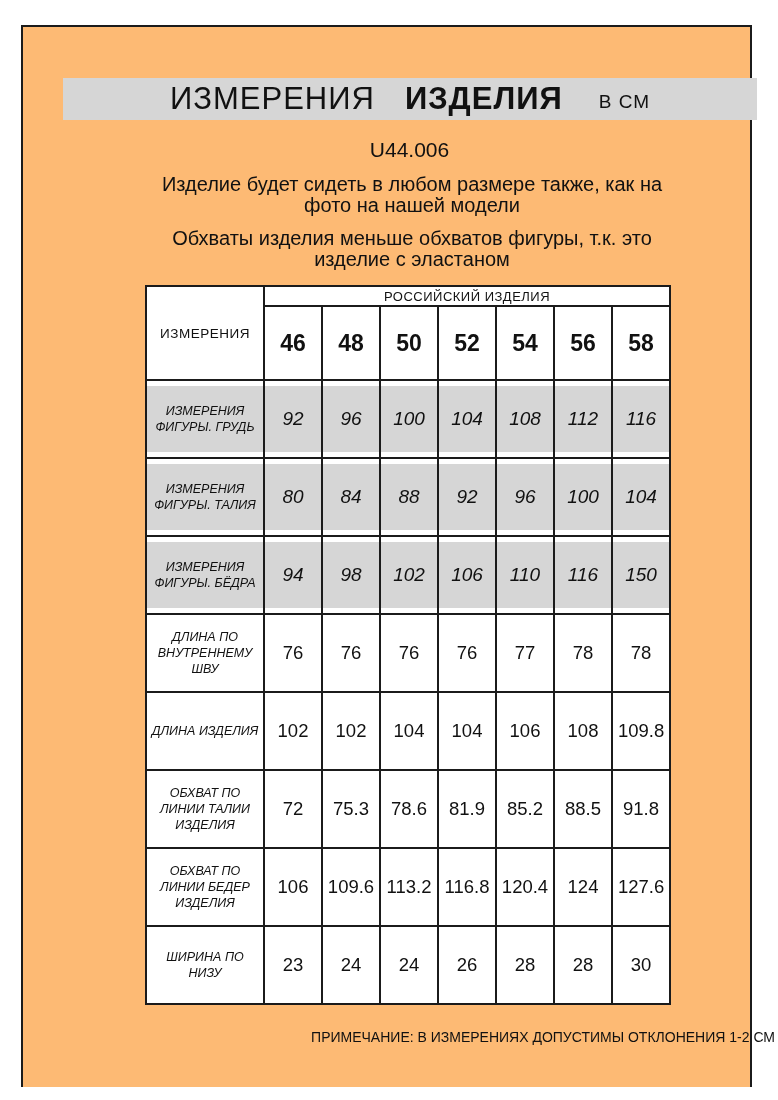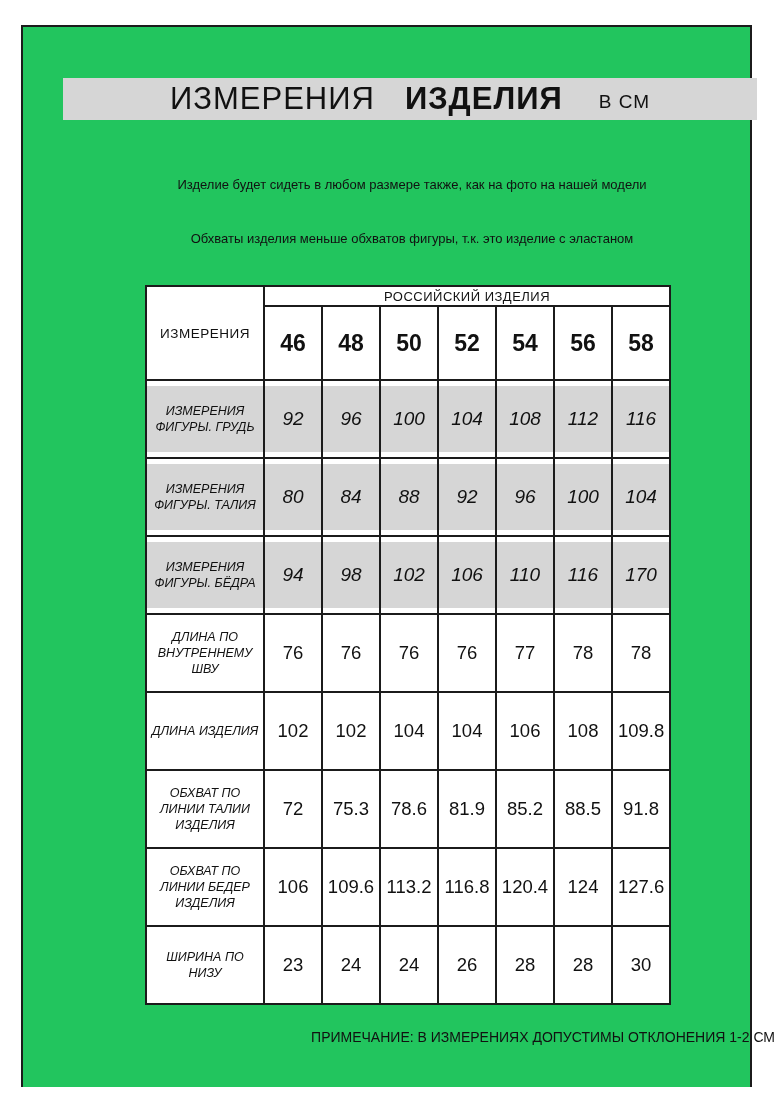--- a/index.html
+++ b/index.html
@@ -14,21 +14,21 @@
     color:#111;
     position:relative;
     overflow:hidden;
   }
   .page-frame{
     position:absolute;
     left:21px;top:25px;
     width:731px;height:1062px;
     border:2px solid var(--border);
     border-bottom:none;
-    background:#22c55e;
+    background:#fdba74;
   }
   .title-bar{
     position:absolute;
     left:40px;top:51px;
     width:694px;height:42px;
     background:var(--gray);
     display:flex;
     align-items:center;
     justify-content:center;
   }
@@ -55,21 +55,21 @@
     left:21px;top:111px;
     width:731px;
     text-align:center;
     font-size:21px;
   }
   .intro-par{
     position:absolute;
     left:119px;
     width:540px;
     text-align:center;
-    font-size:13px;
+    font-size:20px;
     line-height:21px;
   }
   .intro-1{top:147px;}
   .intro-2{top:201px;}
   table.size-table{
     position:absolute;
     left:122px;top:258px;
     width:524px;
     border-collapse:collapse;
     table-layout:fixed;
@@ -126,20 +126,21 @@
 <body>
 
 <div class="page-frame">
 
   <div class="title-bar">
     <span class="title-main">ИЗМЕРЕНИЯ</span>
     <span class="title-emphasis">ИЗДЕЛИЯ</span>
     <span class="title-unit">В СМ</span>
   </div>
 
+  <div class="product-code">U44.006</div>
 
   <p class="intro-par intro-1">Изделие будет сидеть в любом размере также, как на фото на нашей модели</p>
   <p class="intro-par intro-2">Обхваты изделия меньше обхватов фигуры, т.к. это изделие с эластаном</p>
 
   <table class="size-table">
     <colgroup>
       <col style="width:118px">
       <col style="width:58px">
         <col style="width:58px">
         <col style="width:58px">
@@ -189,21 +190,21 @@
 
       <tr class="data-row fig">
         <td class="label">ИЗМЕРЕНИЯ
 ФИГУРЫ. БЁДРА</td>
         <td class="val">94</td>
         <td class="val">98</td>
         <td class="val">102</td>
         <td class="val">106</td>
         <td class="val">110</td>
         <td class="val">116</td>
-        <td class="val">170</td>
+        <td class="val">150</td>
       </tr>
 
       <tr class="data-row">
         <td class="label">ДЛИНА ПО
 ВНУТРЕННЕМУ
 ШВУ</td>
         <td class="val">76</td>
         <td class="val">76</td>
         <td class="val">76</td>
         <td class="val">76</td>

